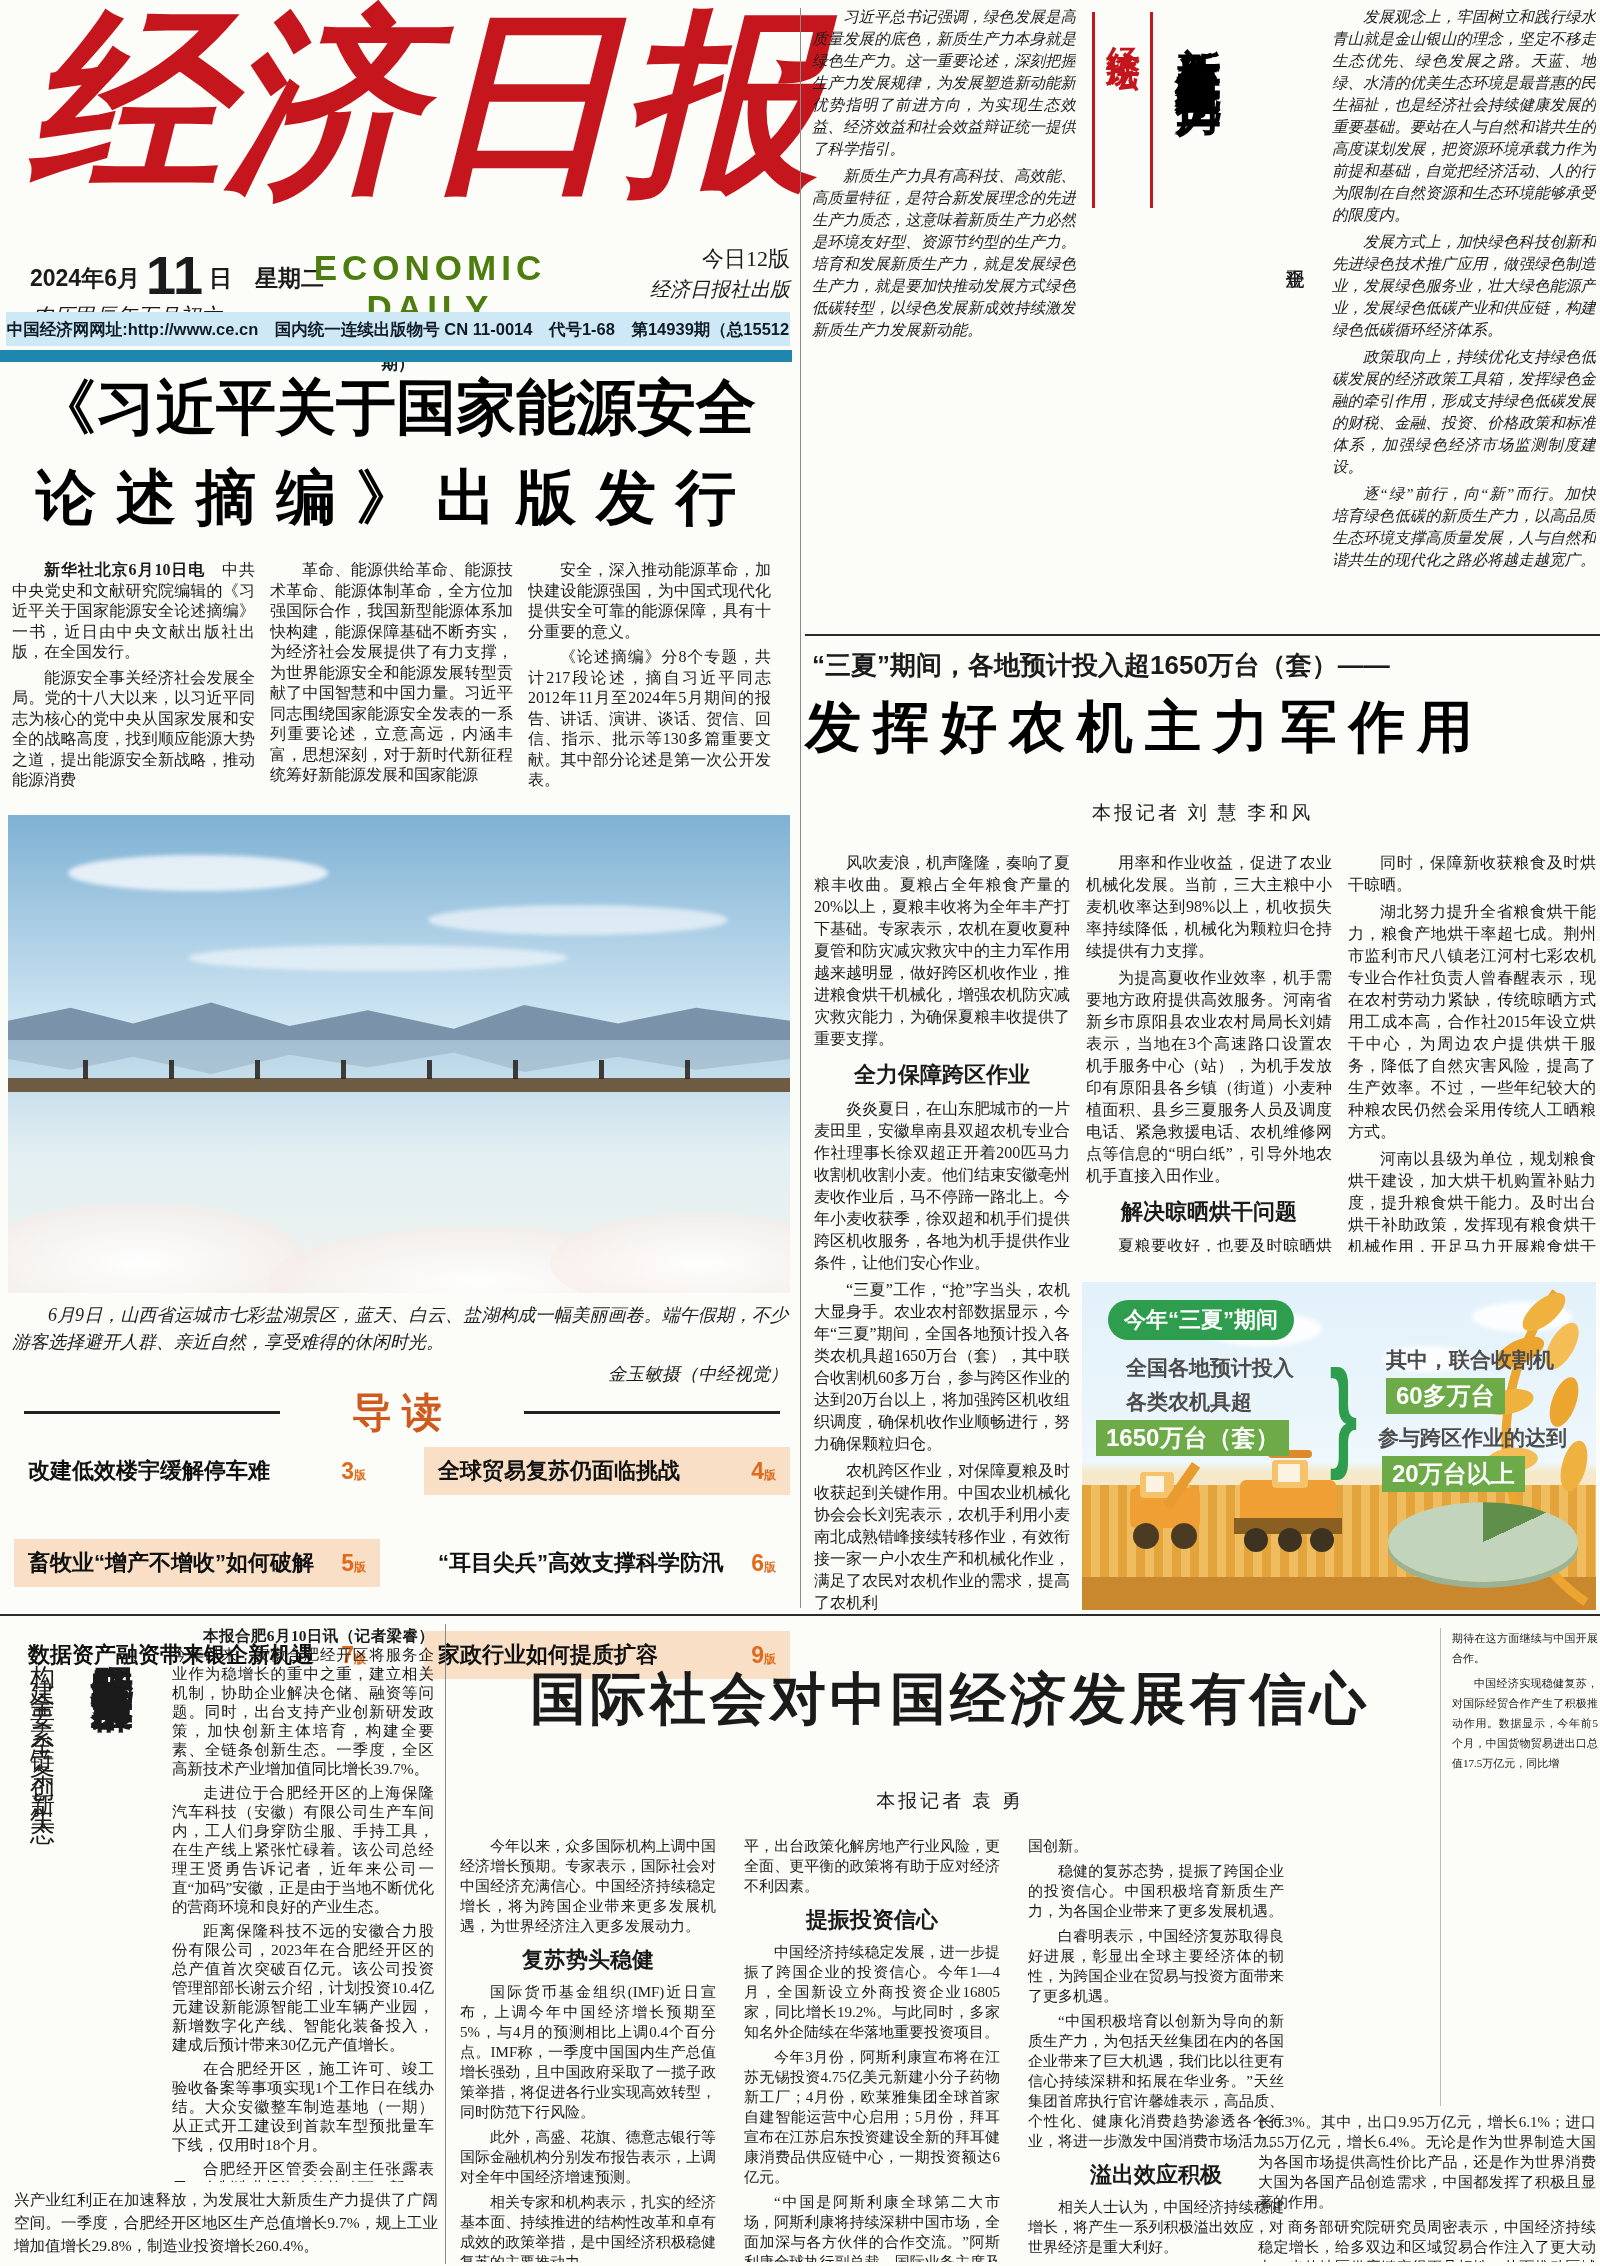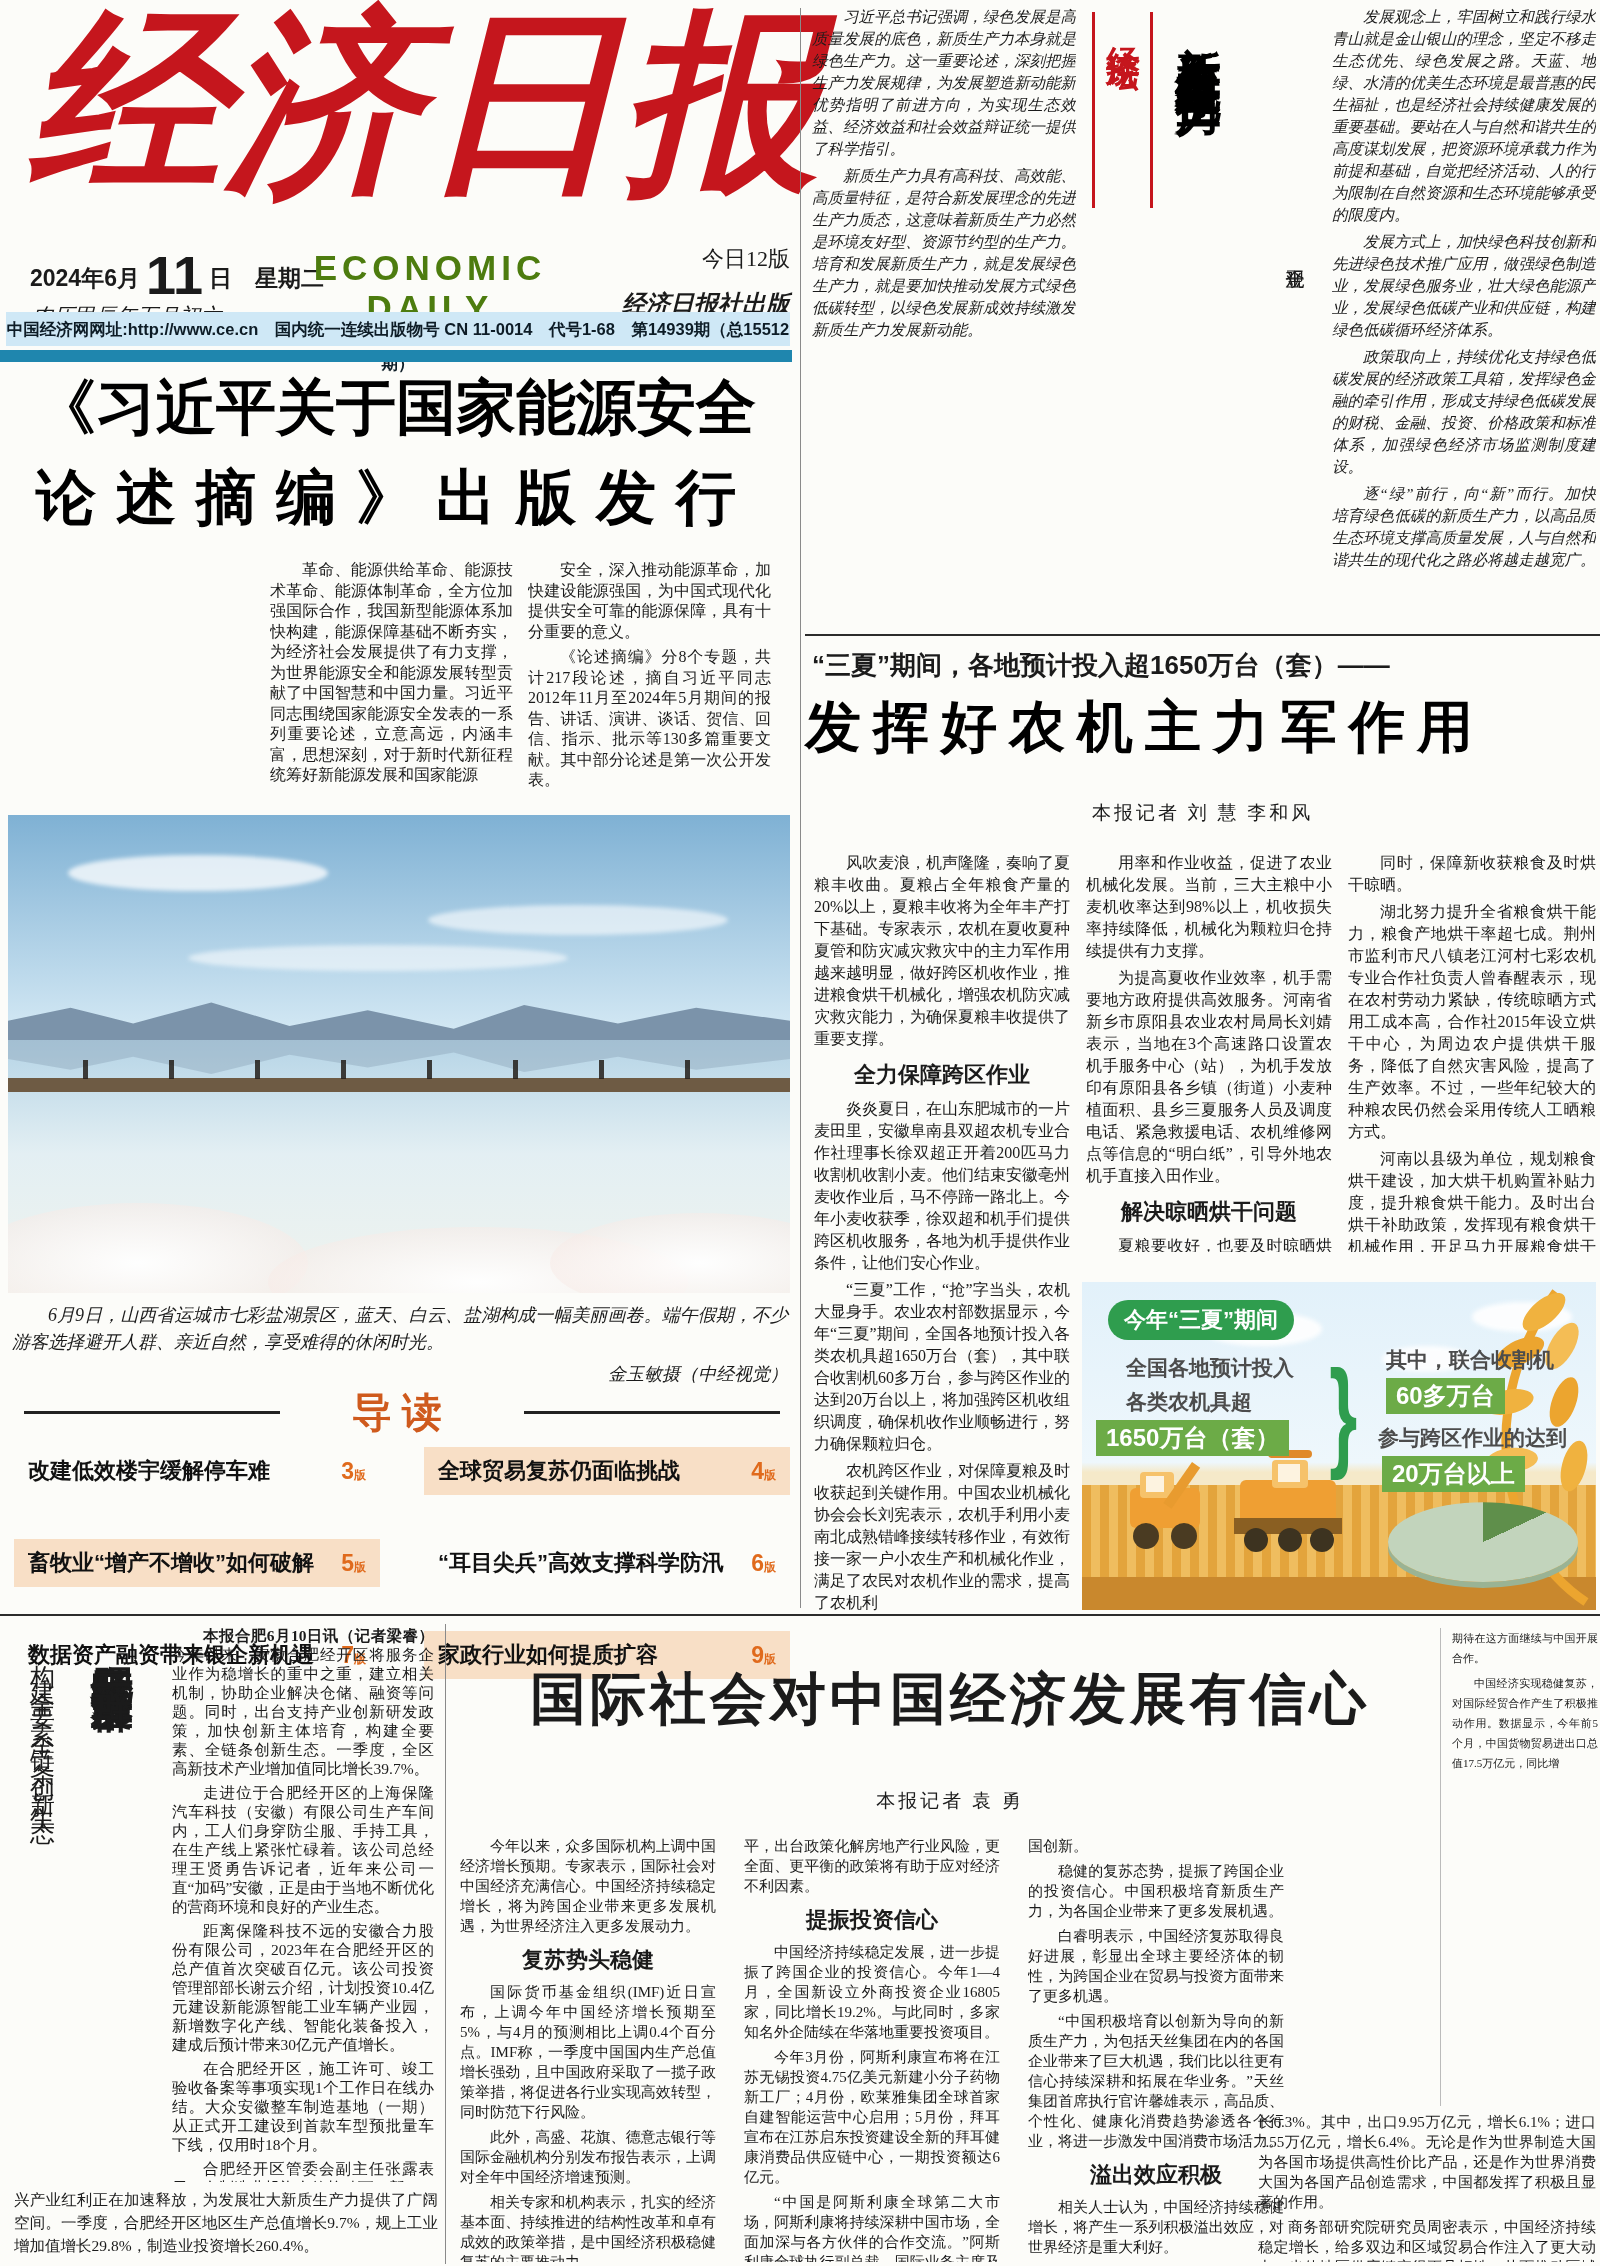--- a/index.html
+++ b/index.html
@@ -15,21 +15,21 @@
   
   .logo{left:28px;top:-28px;width:770px;height:260px;font-size:196px;font-weight:bold;
         font-style:italic;color:#c5161d;letter-spacing:2px;font-family:"Liberation Serif",serif;
         white-space:nowrap;}
   .dateblock{left:30px;top:244px;font-family:"Liberation Sans",sans-serif;font-size:23px;font-weight:bold;}
   .dateblock .big{font-size:54px;vertical-align:-8px;padding:0 6px;}
   .lunar{left:32px;top:302px;font-size:21px;font-style:italic;}
   .engtitle{left:255px;top:248px;width:350px;text-align:center;font-family:"Liberation Sans",sans-serif;
             font-size:35px;font-weight:600;letter-spacing:5px;color:#4d7c0f;}
   .edition{left:620px;top:244px;width:170px;text-align:right;font-size:22px;}
-  .edition .pub{display:block;margin-top:14px;font-size:24px;font-style:italic;font-weight:bold;}
+  .edition .pub{display:block;margin-top:2px;font-size:20px;font-style:italic;}
   .infobar{left:6px;top:312px;width:784px;height:34px;background:#cfe8f6;line-height:34px;
            text-align:center;font-family:"Liberation Sans",sans-serif;font-size:16.5px;font-weight:bold;color:#0d1c26;}
   .tealbar{left:0;top:350px;width:792px;height:12px;background:#1f86ae;}
 
   
   .lead-h{left:0;top:368px;width:792px;text-align:center;font-family:"Liberation Sans",sans-serif;
           font-weight:900;font-size:60px;color:#000;white-space:nowrap;}
   .lead-h2{top:458px;letter-spacing:20px;}
   .lead-col{top:560px;height:246px;font-size:16px;line-height:20.5px;}
 
@@ -129,20 +129,24 @@
     <span>今日12版</span>
     <span class="pub">经济日报社出版</span>
   </div>
 
   <div class="abs infobar">中国经济网网址:http://www.ce.cn　国内统一连续出版物号 CN 11-0014　代号1-68　第14939期（总15512期）</div>
   <div class="abs tealbar"></div>
 
   <div class="abs lead-h">《习近平关于国家能源安全</div>
   <div class="abs lead-h lead-h2">论述摘编》出版发行</div>
 
+  <div class="abs col lead-col" style="left:12px;width:243px;">
+    <p><b>新华社北京6月10日电</b><span>　中共中央党史和文献研究院编辑的《习近平关于国家能源安全论述摘编》一书，近日由中央文献出版社出版，在全国发行。</span></p>
+    <p>能源安全事关经济社会发展全局。党的十八大以来，以习近平同志为核心的党中央从国家发展和安全的战略高度，找到顺应能源大势之道，提出能源安全新战略，推动能源消费</p>
+  </div>
   <div class="abs col lead-col" style="left:270px;width:243px;">
     <p>革命、能源供给革命、能源技术革命、能源体制革命，全方位加强国际合作，我国新型能源体系加快构建，能源保障基础不断夯实，为经济社会发展提供了有力支撑，为世界能源安全和能源发展转型贡献了中国智慧和中国力量。习近平同志围绕国家能源安全发表的一系列重要论述，立意高远，内涵丰富，思想深刻，对于新时代新征程统筹好新能源发展和国家能源</p>
   </div>
   <div class="abs col lead-col" style="left:528px;width:243px;">
     <p>安全，深入推动能源革命，加快建设能源强国，为中国式现代化提供安全可靠的能源保障，具有十分重要的意义。</p>
     <p>《论述摘编》分8个专题，共计217段论述，摘自习近平同志2012年11月至2024年5月期间的报告、讲话、演讲、谈话、贺信、回信、指示、批示等130多篇重要文献。其中部分论述是第一次公开发表。</p>
   </div>
 
   <div class="vrule" style="left:800px;top:8px;height:1600px;"></div>
 

